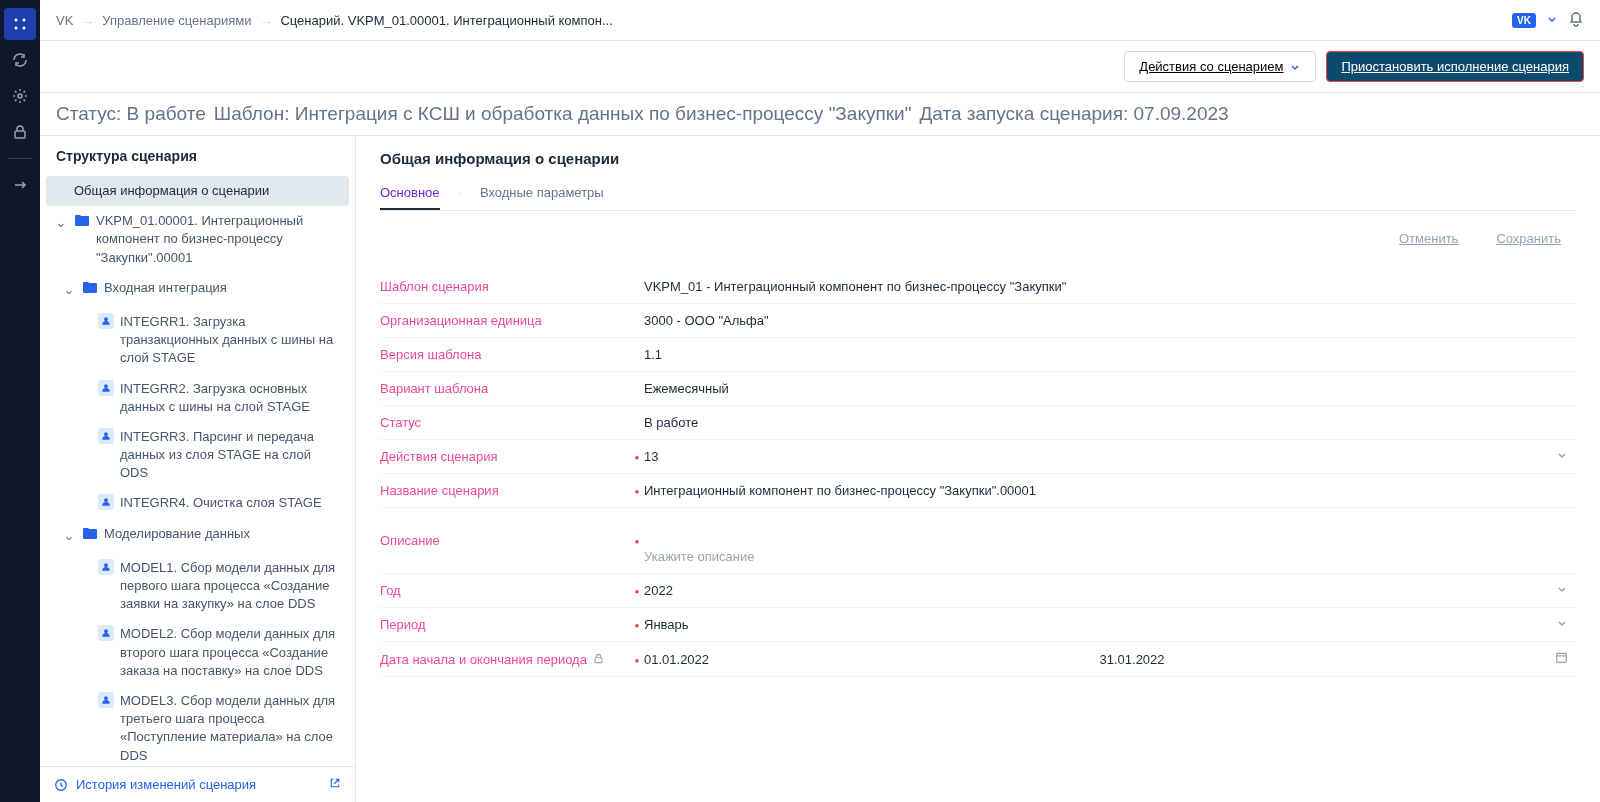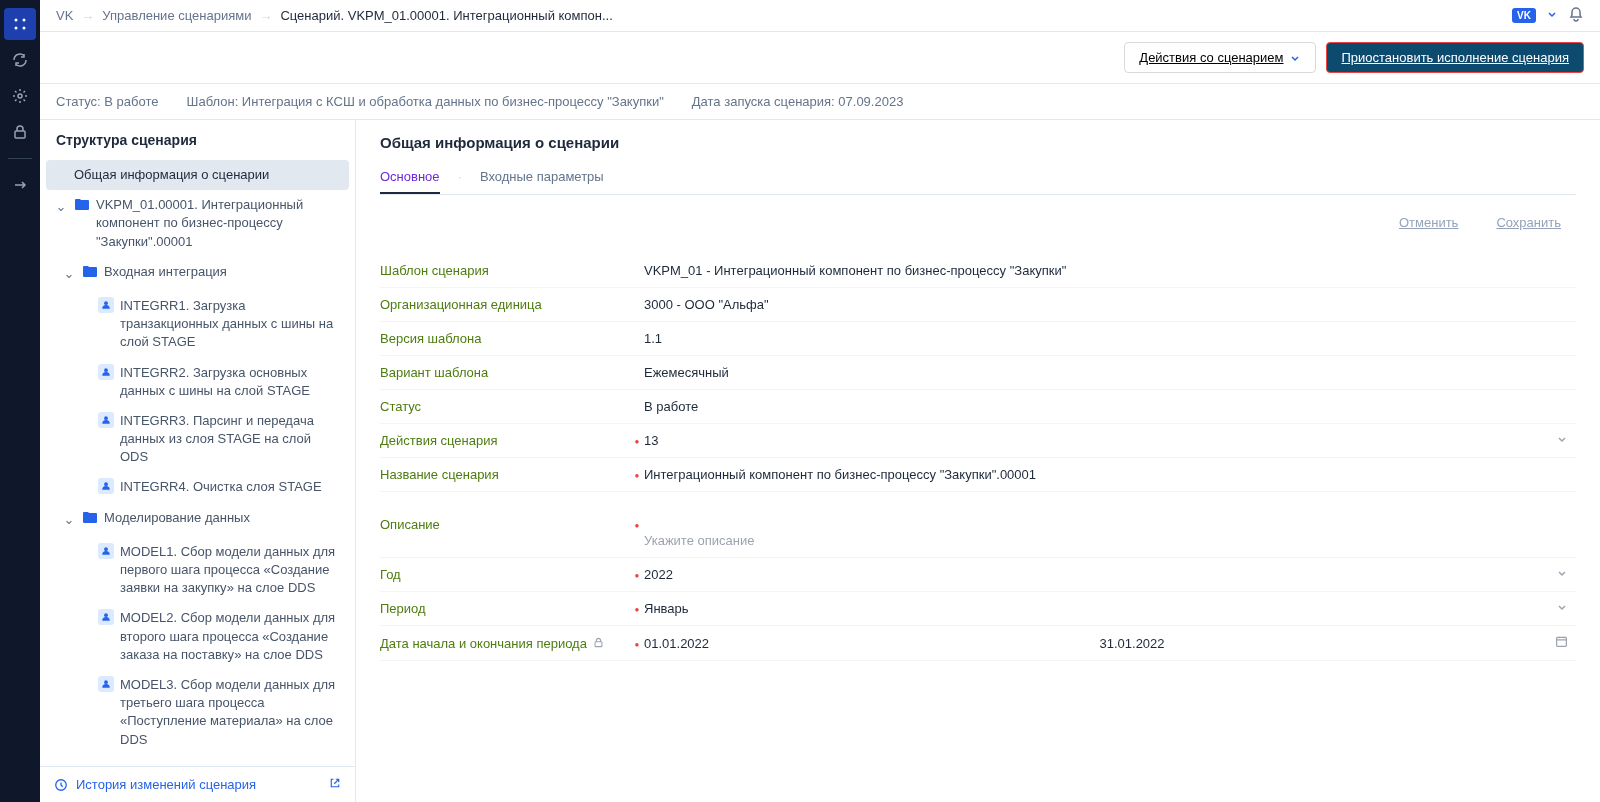--- a/index.html
+++ b/index.html
@@ -6,34 +6,34 @@
 body { font-family: -apple-system, BlinkMacSystemFont, 'Segoe UI', Arial, sans-serif; font-size: 13px; color: #1e293b; background: #fff; overflow: hidden; }
 .app { display: flex; height: 802px; width: 1600px; }
 
 .sidebar-nav { width: 40px; background: #0f172a; display: flex; flex-direction: column; align-items: center; padding-top: 8px; gap: 4px; }
 .nav-icon { width: 32px; height: 32px; display: flex; align-items: center; justify-content: center; color: #94a3b8; border-radius: 4px; cursor: pointer; }
 .nav-icon.active { background: #1e40af; color: #fff; }
 .nav-divider { width: 24px; height: 1px; background: #334155; margin: 6px 0; }
 
 .main { flex: 1; display: flex; flex-direction: column; }
 
-.topbar { height: 32px; border-bottom: 1px solid #e2e8f0; display: flex; align-items: center; padding: 0 16px; gap: 8px; }
+.topbar { height: 41px; border-bottom: 1px solid #e2e8f0; display: flex; align-items: center; padding: 0 16px; gap: 8px; }
 .breadcrumbs { display: flex; align-items: center; gap: 8px; color: #64748b; font-size: 13px; flex: 1; min-width: 0; }
 .breadcrumbs .crumb { white-space: nowrap; }
 .breadcrumbs .sep { color: #cbd5e1; }
 .breadcrumbs .current { color: #1e293b; font-weight: 500; overflow: hidden; text-overflow: ellipsis; }
 .topbar-right { display: flex; align-items: center; gap: 10px; }
 .vk-badge { background: #2563eb; color: #fff; font-size: 10px; font-weight: 600; padding: 2px 5px; border-radius: 3px; }
 
 .actions-bar { height: 52px; display: flex; align-items: center; justify-content: flex-end; padding: 0 16px; gap: 10px; border-bottom: 1px solid #e2e8f0; }
 .btn { padding: 7px 14px; border: 1px solid #d9d9d9; background: #fff; border-radius: 4px; font-size: 13px; cursor: pointer; display: inline-flex; align-items: center; gap: 6px; text-decoration: underline; }
 .btn-danger { background: #0c4a6e; color: #fff; border-color: #ef4444; }
 .btn-ghost { border-color: transparent; color: #94a3b8; }
 
-.meta-bar { padding: 10px 16px; color: #64748b; font-size: 13px; display: flex; gap: 28px; border-bottom: 1px solid #e2e8f0; }
+.meta-bar { padding: 10px 16px; color: #64748b; font-size: 19px; display: flex; gap: 8px; border-bottom: 1px solid #e2e8f0; }
 .meta-bar span { white-space: nowrap; }
 
 .content-row { flex: 1; display: flex; min-height: 0; }
 
 .tree-panel { width: 316px; border-right: 1px solid #e2e8f0; display: flex; flex-direction: column; }
 .tree-header { padding: 12px 16px; font-weight: 600; font-size: 14px; }
 .tree-body { flex: 1; overflow-y: auto; padding: 0 6px; }
 .tree-item { display: flex; align-items: flex-start; padding: 6px 8px; border-radius: 4px; font-size: 13px; color: #475569; cursor: pointer; gap: 6px; line-height: 1.4; }
 .tree-item.selected { background: #e2e8f0; color: #1e293b; }
 .tree-toggle { width: 14px; display: inline-flex; justify-content: center; color: #64748b; flex-shrink: 0; padding-top: 2px;}
@@ -48,21 +48,21 @@
 .detail-panel { flex: 1; overflow-y: auto; padding: 14px 24px; }
 .detail-title { font-size: 15px; font-weight: 600; margin-bottom: 10px; }
 .tabs { display: flex; gap: 18px; border-bottom: 1px solid #e2e8f0; margin-bottom: 12px; }
 .tab { padding: 8px 0; font-size: 13px; color: #64748b; cursor: pointer; border-bottom: 2px solid transparent; }
 .tab.active { color: #6d28d9; border-bottom-color: #1e293b; font-weight: 500; }
 .tab-sep { color: #cbd5e1; padding: 8px 0; }
 .save-row { display: flex; justify-content: flex-end; gap: 8px; margin-bottom: 16px; }
 
 .form-table { width: 100%; }
 .form-row { display: flex; align-items: center; border-bottom: 1px solid #f1f5f9; padding: 9px 0; min-height: 30px; }
-.form-label { width: 250px; color: #4d7c0f; font-size: 13px; display:flex; align-items:center; gap:6px;}
+.form-label { width: 250px; color: #ec4899; font-size: 13px; display:flex; align-items:center; gap:6px;}
 .form-required { color: #ef4444; font-size: 8px; position: relative; top: -1px; }
 .form-required.hidden { visibility: hidden; }
 .req-col { width: 14px; text-align:center; }
 .form-value { flex: 1; font-size: 13px; color: #1e293b; display:flex; align-items:center;}
 .form-value.placeholder { color: #9ca3af; margin-top: 32px; }
 .form-value .end-icon { margin-left:auto; color:#9ca3af; padding-right:8px; }
 .date-split { display:flex; flex:1; }
 .date-split > div { flex:1; }
 .lock-icon, .cal-icon { color:#9ca3af; }
 

